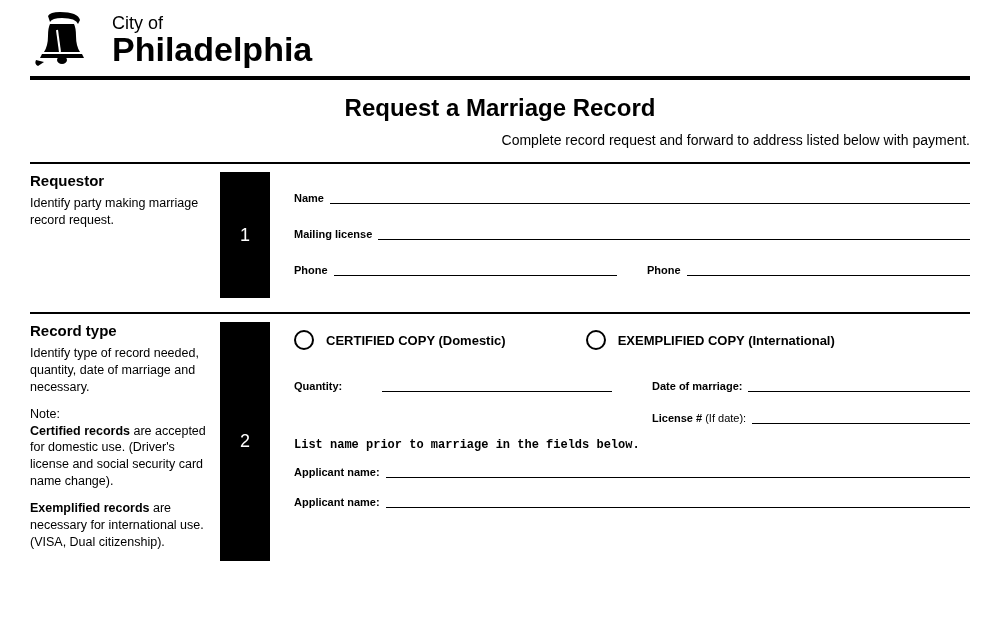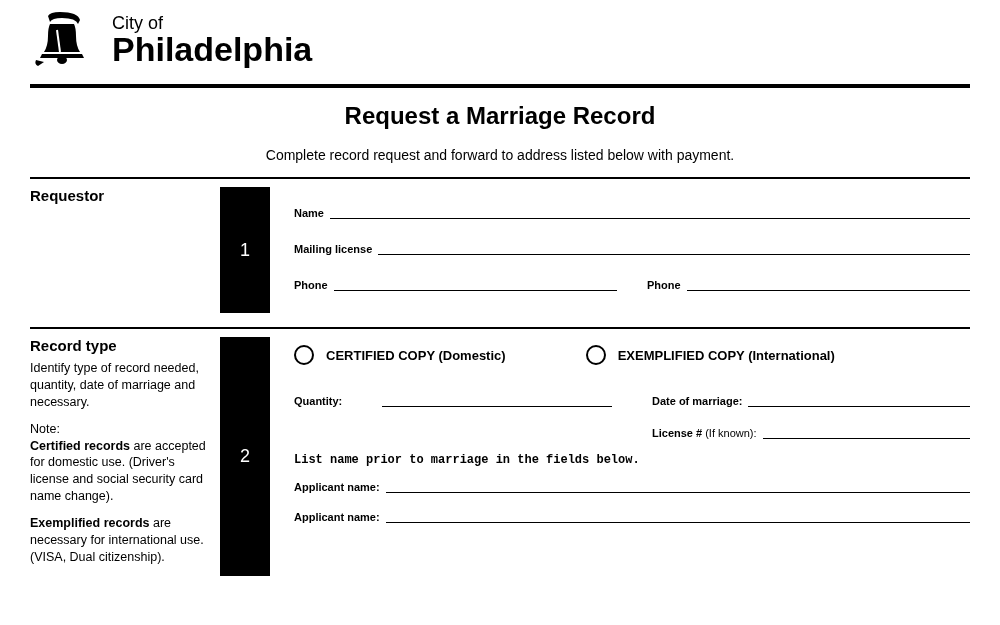--- a/index.html
+++ b/index.html
@@ -9,30 +9,30 @@
     color: #000;
     width: 1000px;
     height: 625px;
     overflow: hidden;
     padding: 10px 30px 0 30px;
   }
   .header-logo {
     display: flex;
     align-items: center;
     gap: 12px;
-    margin-bottom: 14px;
+    margin-bottom: 6px;
   }
   .bell-icon { width: 70px; height: 60px; }
   .logo-text { line-height: 1; }
   .logo-city { font-size: 18px; font-weight: 400; }
   .logo-phila { font-size: 34px; font-weight: 600; }
   .thick-rule { border: none; border-top: 4px solid #000; margin-bottom: 14px; }
   .page-title { text-align: center; }
-  .page-title h1 { font-size: 24px; font-weight: 600; margin-bottom: 17px; }
-  .page-title p { font-size: 14px; }
+  .page-title h1 { font-size: 24px; font-weight: 600; margin-bottom: 10px; }
+  .page-title p { font-size: 14px; text-align: right; }
   .section-rule { border: none; border-top: 2px solid #000; margin: 14px 0 8px 0; }
   .section { display: flex; align-items: stretch; }
   .section-left { width: 190px; padding-right: 10px; font-size: 12.5px; }
   .section-left h2 { font-size: 15px; font-weight: 700; margin-bottom: 6px; }
   .section-left p { line-height: 1.35; margin-bottom: 10px; }
   .section-left .note-label { font-weight: 400; }
   .step-num {
     width: 50px;
     background: #000;
     color: #fff;
@@ -85,20 +85,21 @@
 <div class="page-title">
   <h1>Request a Marriage Record</h1>
   <p>Complete record request and forward to address listed below with payment.</p>
 </div>
 
 <hr class="section-rule">
 
 <div class="section">
   <div class="section-left">
     <h2>Requestor</h2>
+    <p>Identify party making marriage record request.</p>
   </div>
   <div class="step-num">1</div>
   <div class="section-right">
     <div class="field-row">
       <div class="field">
         <span class="field-label">Name</span>
         <span class="field-line"></span>
       </div>
     </div>
     <div class="field-row">
@@ -152,21 +153,21 @@
           <span class="field-label">Quantity:</span>
           <span class="field-line"></span>
         </div>
       </div>
       <div>
         <div class="field" style="margin-bottom:18px;">
           <span class="field-label">Date of marriage:</span>
           <span class="field-line"></span>
         </div>
         <div class="field">
-          <span class="field-label"><span>License #</span><span class="fw-400"> (If known):</span></span>
+          <span class="field-label"><span>License #</span><span class="fw-400"> (If date):</span></span>
           <span class="field-line"></span>
         </div>
       </div>
     </div>
     <div class="instr">List name prior to marriage in the fields below.</div>
     <div class="field-stack">
       <div class="field">
         <span class="field-label">Applicant name:</span>
         <span class="field-line"></span>
       </div>

